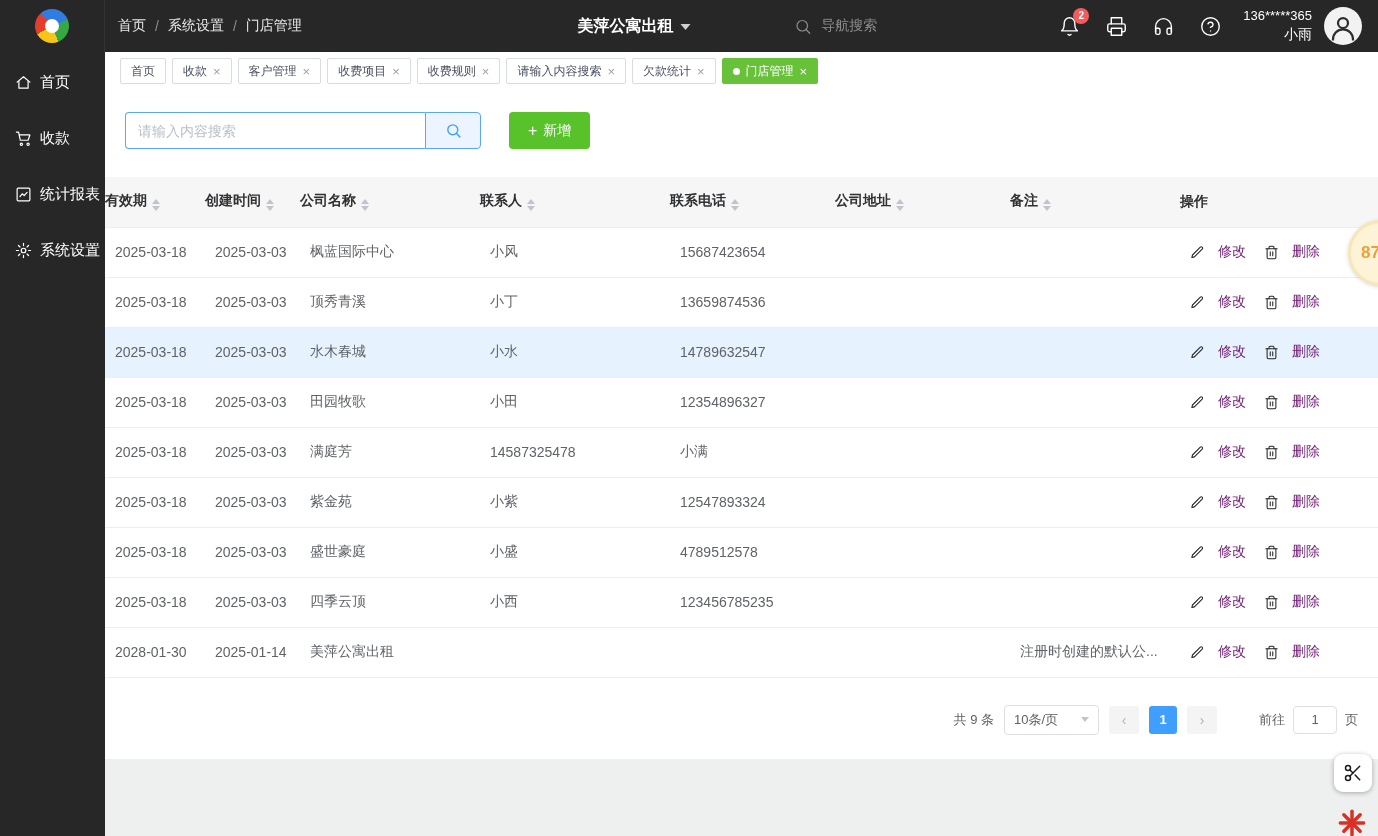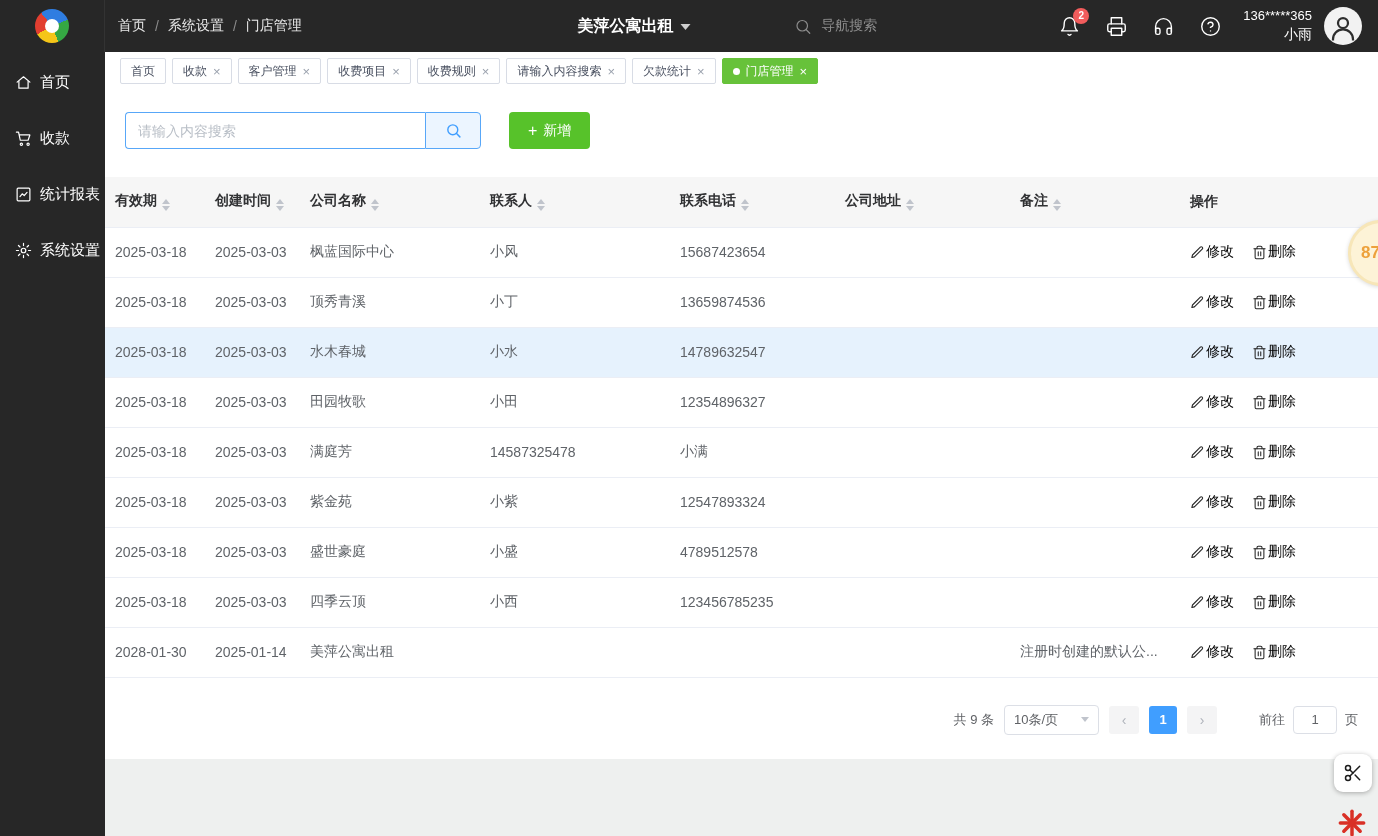--- a/index.html
+++ b/index.html
@@ -49,36 +49,36 @@
   .toolbar{display:flex;align-items:center;margin:0 20px 28px}
   .search-wrap{display:flex}
   .search-input{width:300px;height:37px;border:1px solid #58a7f8;border-right:none;border-radius:4px 0 0 4px;padding:0 12px;font-size:14px;color:#333;outline:none}
   .search-input::placeholder{color:#b9bfc7}
   .search-btn{width:56px;height:37px;border:1px solid #58a7f8;border-radius:0 4px 4px 0;background:#ecf5ff;display:flex;align-items:center;justify-content:center;cursor:pointer}
   .search-btn svg{width:17px;height:17px;fill:none;stroke:#409eff;stroke-width:2;stroke-linecap:round}
   .add-btn{margin-left:28px;height:37px;padding:0 19px;background:#57c22a;border:none;border-radius:4px;color:#fff;font-size:14px;display:flex;align-items:center;gap:6px;cursor:pointer}
   .add-plus{font-size:16px;line-height:1}
 
   table.store-table{width:100%;border-collapse:collapse;table-layout:fixed;font-size:14px}
-  .store-table th{background:#f6f6f6;height:50px;text-align:left;color:#303133;font-weight:bold;padding-left:10px;border-bottom:1px solid #ebeef5;cursor:pointer;white-space:nowrap}
+  .store-table th{background:#f6f6f6;height:50px;text-align:left;color:#303133;font-weight:bold;border-bottom:1px solid #ebeef5;cursor:pointer;white-space:nowrap}
   .store-table td{height:50px;color:#5f6368;padding-left:10px;border-bottom:1px solid #ebeef5;overflow:hidden;white-space:nowrap;text-overflow:ellipsis}
   .store-table tr.hl td{background:#e6f2fd}
   .store-table th:nth-child(1),.store-table td:nth-child(1){width:100px}
   .store-table th:nth-child(2),.store-table td:nth-child(2){width:95px}
   .store-table th:nth-child(3),.store-table td:nth-child(3){width:180px}
   .store-table th:nth-child(4),.store-table td:nth-child(4){width:190px}
   .store-table th:nth-child(5),.store-table td:nth-child(5){width:165px}
   .store-table th:nth-child(6),.store-table td:nth-child(6){width:175px}
   .store-table th:nth-child(7),.store-table td:nth-child(7){width:170px}
   .caret{display:inline-flex;flex-direction:column;gap:2px;margin-left:5px;vertical-align:1px}
   .caret i{width:0;height:0;border-left:4px solid transparent;border-right:4px solid transparent;display:block}
   .caret .up{border-bottom:5px solid #c0c4cc}
   .caret .dn{border-top:5px solid #c0c4cc}
   .op{display:flex;align-items:center;gap:18px}
-  .op-btn{display:inline-flex;align-items:center;gap:1px;color:#000000;cursor:pointer}
+  .op-btn{display:inline-flex;align-items:center;gap:13px;color:#701a75;cursor:pointer}
   .op-ic{display:flex}
   .op-ic svg{width:15px;height:15px;fill:none;stroke:#262626;stroke-width:1.7;stroke-linecap:round;stroke-linejoin:round}
 
   .pagination{display:flex;align-items:center;justify-content:flex-end;gap:10px;margin:27px 20px 0;font-size:13px;color:#606266}
   .page-size{width:95px;height:30px;border:1px solid #dcdfe6;border-radius:4px;background:#fff;display:flex;align-items:center;justify-content:space-between;padding:0 9px;cursor:pointer}
   .ps-chev{width:0;height:0;border-left:4px solid transparent;border-right:4px solid transparent;border-top:5px solid #c0c4cc}
   .pg-btn{width:30px;height:28px;background:#f4f4f5;border-radius:3px;display:flex;align-items:center;justify-content:center;color:#aeb2ba;font-size:14px;cursor:pointer}
   .pg-num{width:28px;height:28px;background:#409eff;color:#fff;border-radius:3px;display:flex;align-items:center;justify-content:center;font-weight:bold;cursor:pointer}
   .goto{display:flex;align-items:center;gap:8px;margin-left:32px}
   .goto-input{width:44px;height:28px;border:1px solid #dcdfe6;border-radius:4px;text-align:center;font-size:13px;color:#606266;outline:none}

